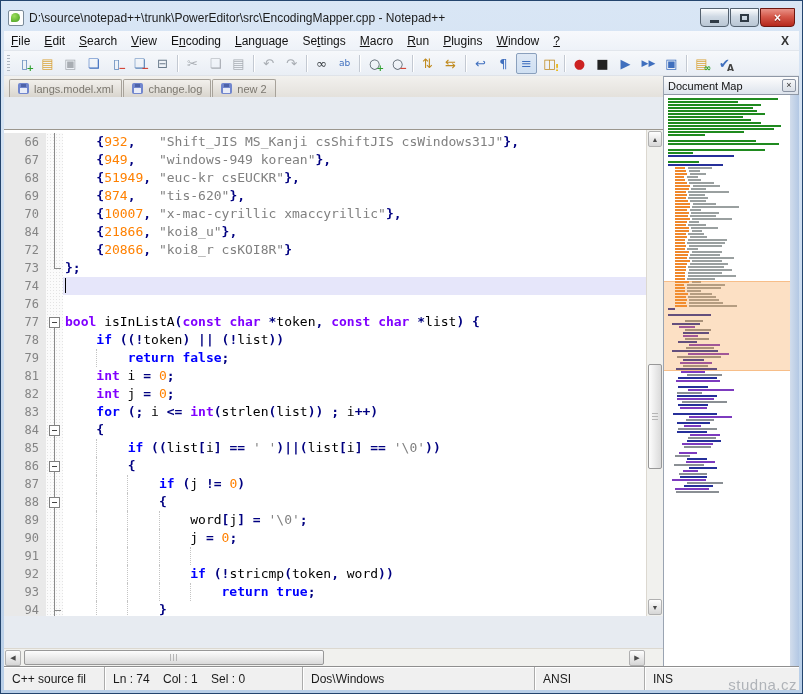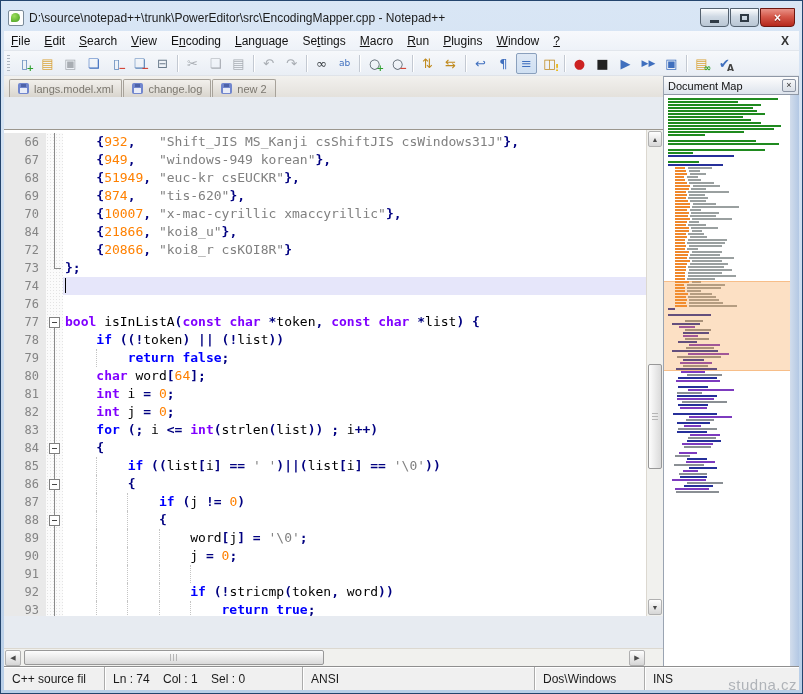--- a/index.html
+++ b/index.html
@@ -395,27 +395,20 @@
               <div class="codecell"><span class="codetext"><span class="tk-d">    </span><span class="tk-kw">if</span><span class="tk-d"> </span><span class="tk-op">((!</span><span class="tk-d">token</span><span class="tk-op">)</span><span class="tk-d"> </span><span class="tk-op">||</span><span class="tk-d"> </span><span class="tk-op">(!</span><span class="tk-d">list</span><span class="tk-op">))</span></span></div>
             </div>
             <div class="eline">
               <div class="ln">79</div>
               <div class="fold">
                 <div class="fv"></div>
               </div>
               <div class="codecell"><i class="guide" style="left: 33.2px;"></i><span class="codetext"><span class="tk-d">        </span><span class="tk-kw">return</span><span class="tk-d"> </span><span class="tk-kw">false</span><span class="tk-op">;</span></span></div>
             </div>
             <div class="eline">
-              <div class="ln">80</div>
-              <div class="fold">
-                <div class="fv"></div>
-              </div>
-              <div class="codecell"><span class="codetext"><span class="tk-d">    </span><span class="tk-ty">char</span><span class="tk-d"> word</span><span class="tk-op">[</span><span class="tk-num">64</span><span class="tk-op">];</span></span></div>
-            </div>
-            <div class="eline">
               <div class="ln">81</div>
               <div class="fold">
                 <div class="fv"></div>
               </div>
               <div class="codecell"><span class="codetext"><span class="tk-d">    </span><span class="tk-ty">int</span><span class="tk-d"> i </span><span class="tk-op">=</span><span class="tk-d"> </span><span class="tk-num">0</span><span class="tk-op">;</span></span></div>
             </div>
             <div class="eline">
               <div class="ln">82</div>
               <div class="fold">
                 <div class="fv"></div>
@@ -991,19 +984,19 @@
           </div>
         <div class="map-gutter"></div>
       </div>
     </div>
 
   </div>
 
   <div class="statusbar">
       <div class="sbf">C++ source fil</div>
       <div class="sbf">Ln : 74    Col : 1    Sel : 0</div>
+      <div class="sbf">Dos\Windows</div>
       <div class="sbf">ANSI</div>
-      <div class="sbf">Dos\Windows</div>
       <div class="sbf">INS</div>
     </div>
 </div>
 
 <div class="watermark">studna.cz</div>
 
 </body></html>

